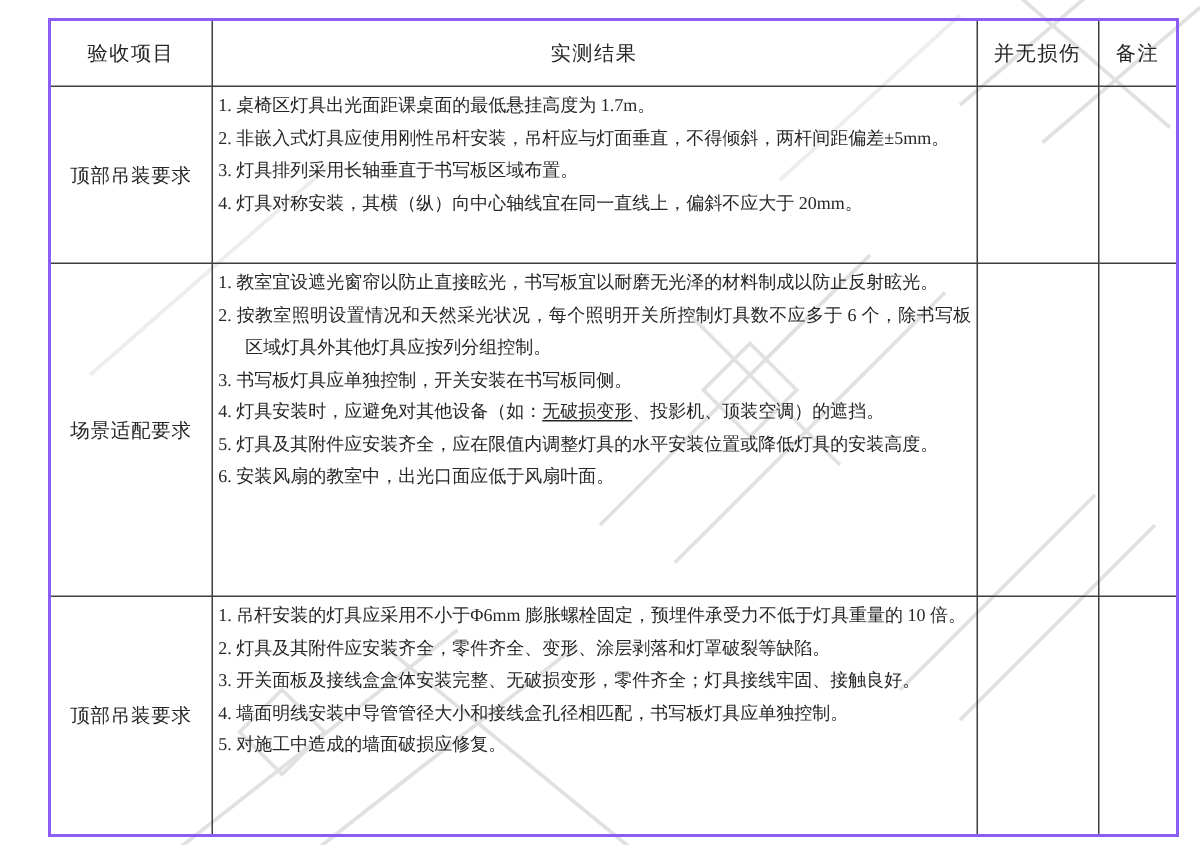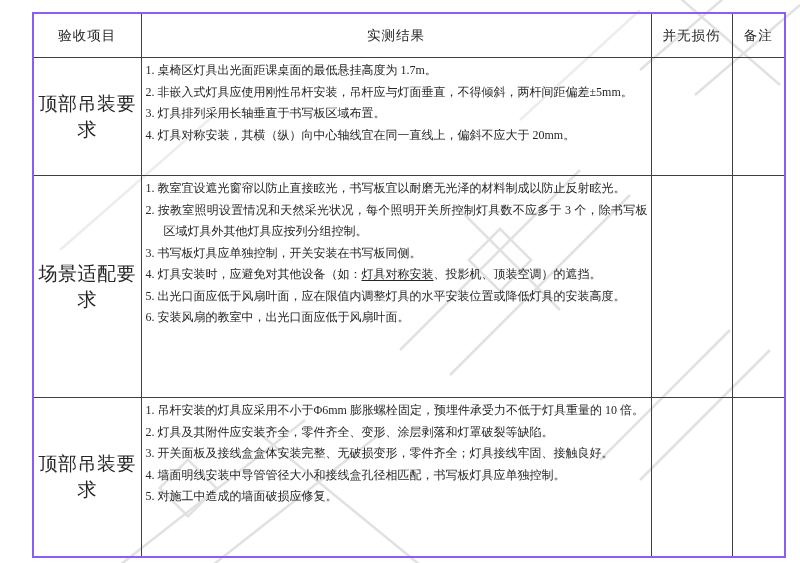--- a/index.html
+++ b/index.html
@@ -17,21 +17,21 @@
     position:absolute; left:32px; top:12px; width:752px; z-index:1;
     border-collapse:collapse; table-layout:fixed; background:transparent;
     border:2px solid #8b5cf6;
   }
   th, td { border:1px solid #3f3f3f; background:transparent; }
   th {
     font-weight:normal; font-size:13.5px; text-align:center; height:41px;
     letter-spacing:1px;
   }
   td.row-label {
-    text-align:center; vertical-align:middle; font-size:19px; letter-spacing:0.5px;
+    text-align:center; vertical-align:middle; font-size:13px; letter-spacing:0.5px;
   }
   td.req-cell { vertical-align:top; padding:2px 3px 2px 4px; }
   td.empty-cell { vertical-align:top; }
 
   ol.req-list { margin:0; padding:0; list-style:none; counter-reset:req; }
   ol.req-list li {
     counter-increment:req;
     font-size:12px; line-height:21.5px;
     padding-left:18px; text-indent:-18px;
     text-align:justify;
@@ -101,24 +101,24 @@
             </ol>
           </td>
           <td class="empty-cell"></td>
           <td class="empty-cell"></td>
         </tr>
         <tr>
           <td class="row-label">场景适配要求</td>
           <td class="req-cell">
             <ol class="req-list">
               <li>教室宜设遮光窗帘以防止直接眩光，书写板宜以耐磨无光泽的材料制成以防止反射眩光。</li>
-              <li>按教室照明设置情况和天然采光状况，每个照明开关所控制灯具数不应多于 3 个，除书写板区域灯具外其他灯具应按列分组控制。</li>
+              <li>按教室照明设置情况和天然采光状况，每个照明开关所控制灯具数不应多于 6 个，除书写板区域灯具外其他灯具应按列分组控制。</li>
               <li>书写板灯具应单独控制，开关安装在书写板同侧。</li>
-              <li>灯具安装时，应避免对其他设备（如：<u>灯具对称安装</u>、投影机、顶装空调）的遮挡。</li>
-              <li>出光口面应低于风扇叶面，应在限值内调整灯具的水平安装位置或降低灯具的安装高度。</li>
+              <li>灯具安装时，应避免对其他设备（如：<u>无破损变形</u>、投影机、顶装空调）的遮挡。</li>
+              <li>灯具及其附件应安装齐全，应在限值内调整灯具的水平安装位置或降低灯具的安装高度。</li>
               <li>安装风扇的教室中，出光口面应低于风扇叶面。</li>
             </ol>
           </td>
           <td class="empty-cell"></td>
           <td class="empty-cell"></td>
         </tr>
         <tr>
           <td class="row-label">顶部吊装要求</td>
           <td class="req-cell">
             <ol class="req-list">

